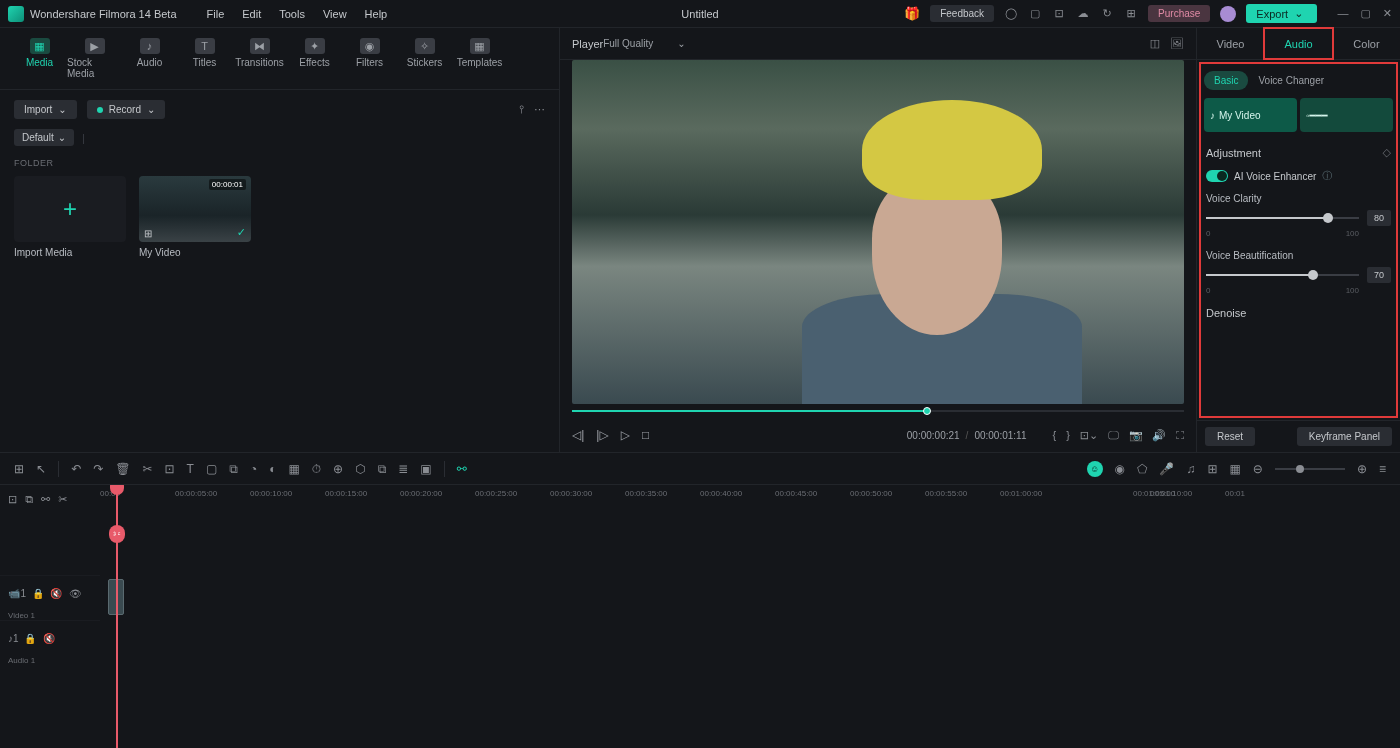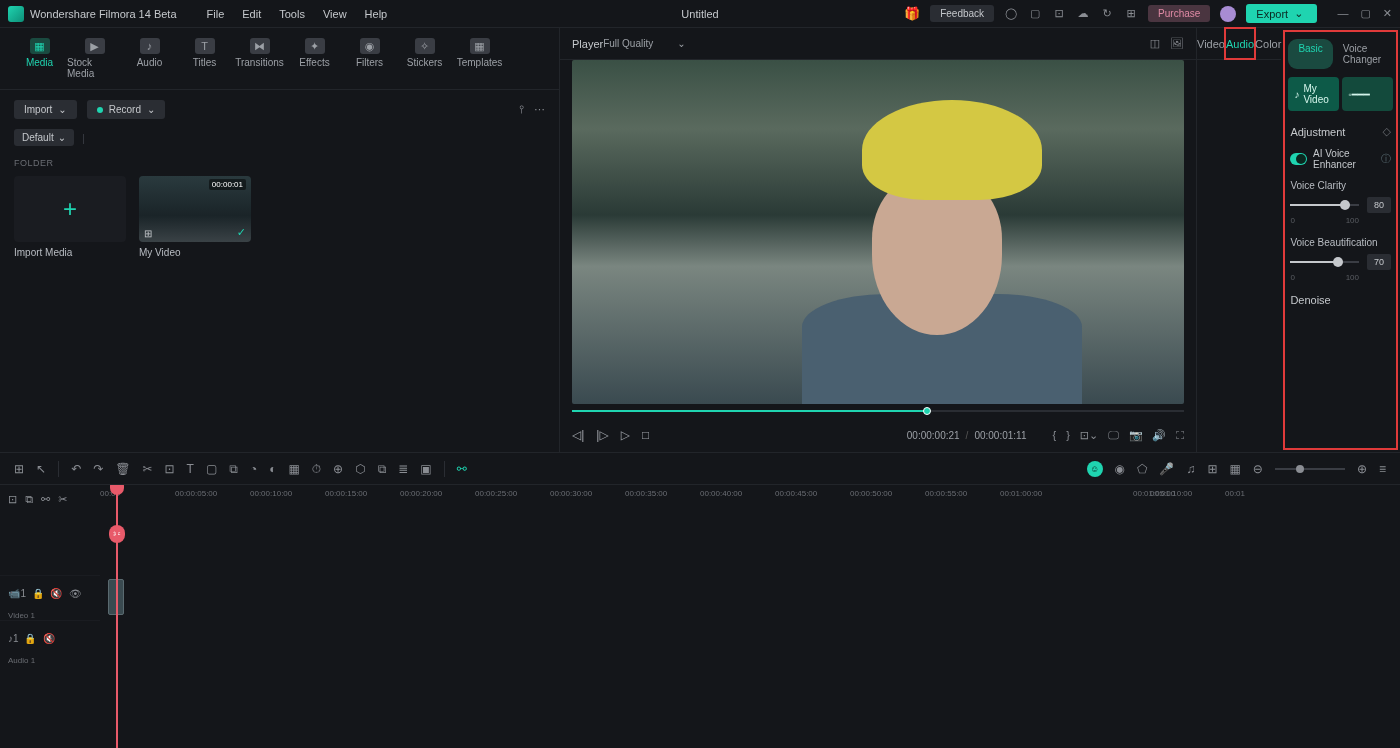--- a/index.html
+++ b/index.html
@@ -76,21 +76,21 @@
 .scrub-fill { position:absolute; top:6px; left:0; width:58%; height:2px; background:#1fd4b0; }
 .scrub-handle { position:absolute; top:3px; left:58%; width:8px; height:8px; border-radius:50%; background:#1fd4b0; border:1px solid #fff; margin-left:-4px;}
 .transport { height:34px; display:flex; align-items:center; padding:0 12px; gap:12px; }
 .tc-left { display:flex; gap:12px; color:#9ca0a6;}
 .tc-icon { cursor:pointer; font-size:12px;}
 .timecode { margin-left:auto; display:flex; gap:6px; font-size:10px; color:#9ca0a6; align-items:center;}
 .timecode .sep { color:#555;}
 .transport-right { display:flex; gap:10px; color:#8a8d93; margin-left:14px;}
 
 
-.props { width: 204px; background:#14161a; display:flex; flex-direction:row; border-left:1px solid #22252a;}
+.props { width: 204px; background:#14161a; display:flex; flex-direction:column; border-left:1px solid #22252a;}
 .prop-tabs { display:flex; height:32px; border-bottom:1px solid #22252a; }
 .prop-tab { flex:1; display:flex; align-items:center; justify-content:center; font-size:11px; cursor:pointer; color:#9ca0a6;}
 .prop-tab.active { color:#1fd4b0; }
 .prop-tab.boxed { border:2px solid #e03a3a; margin:-1px; }
 .red-box { border:2px solid #e03a3a; margin:2px; flex:1; display:flex; flex-direction:column; padding:3px;}
 .sub-tabs { display:flex; gap:0; margin:4px 0 8px; }
 .sub-tab { padding:4px 10px; font-size:10px; cursor:pointer; color:#9ca0a6; border-radius:9px;}
 .sub-tab.active { background:#1a4a40; color:#1fd4b0; }
 .clip-strip { display:flex; gap:3px; margin-bottom:10px;}
 .clip-chip { flex:1; height:34px; background:#0d5a48; border-radius:4px; display:flex; align-items:center; padding:0 6px; gap:4px; font-size:10px; color:#d5f5ec;}
@@ -358,20 +358,24 @@
           <div class="slider-val">70</div>
         </div>
         <div class="slider-scale">
             <span>0</span>
             <span>100</span>
           </div>
       </div>
       <div class="section-hdr">
           <span>Denoise</span>
         </div>
+    </div>
+    <div class="props-footer">
+      <div class="footer-btn">Reset</div>
+      <div class="footer-btn">Keyframe Panel</div>
     </div>
   </div>
 </div>
 
 <div class="timeline">
   <div class="tl-toolbar">
     <span>⊞</span>
     <span>↖</span>
     <div class="tl-sep"></div>
     <span>↶</span>

